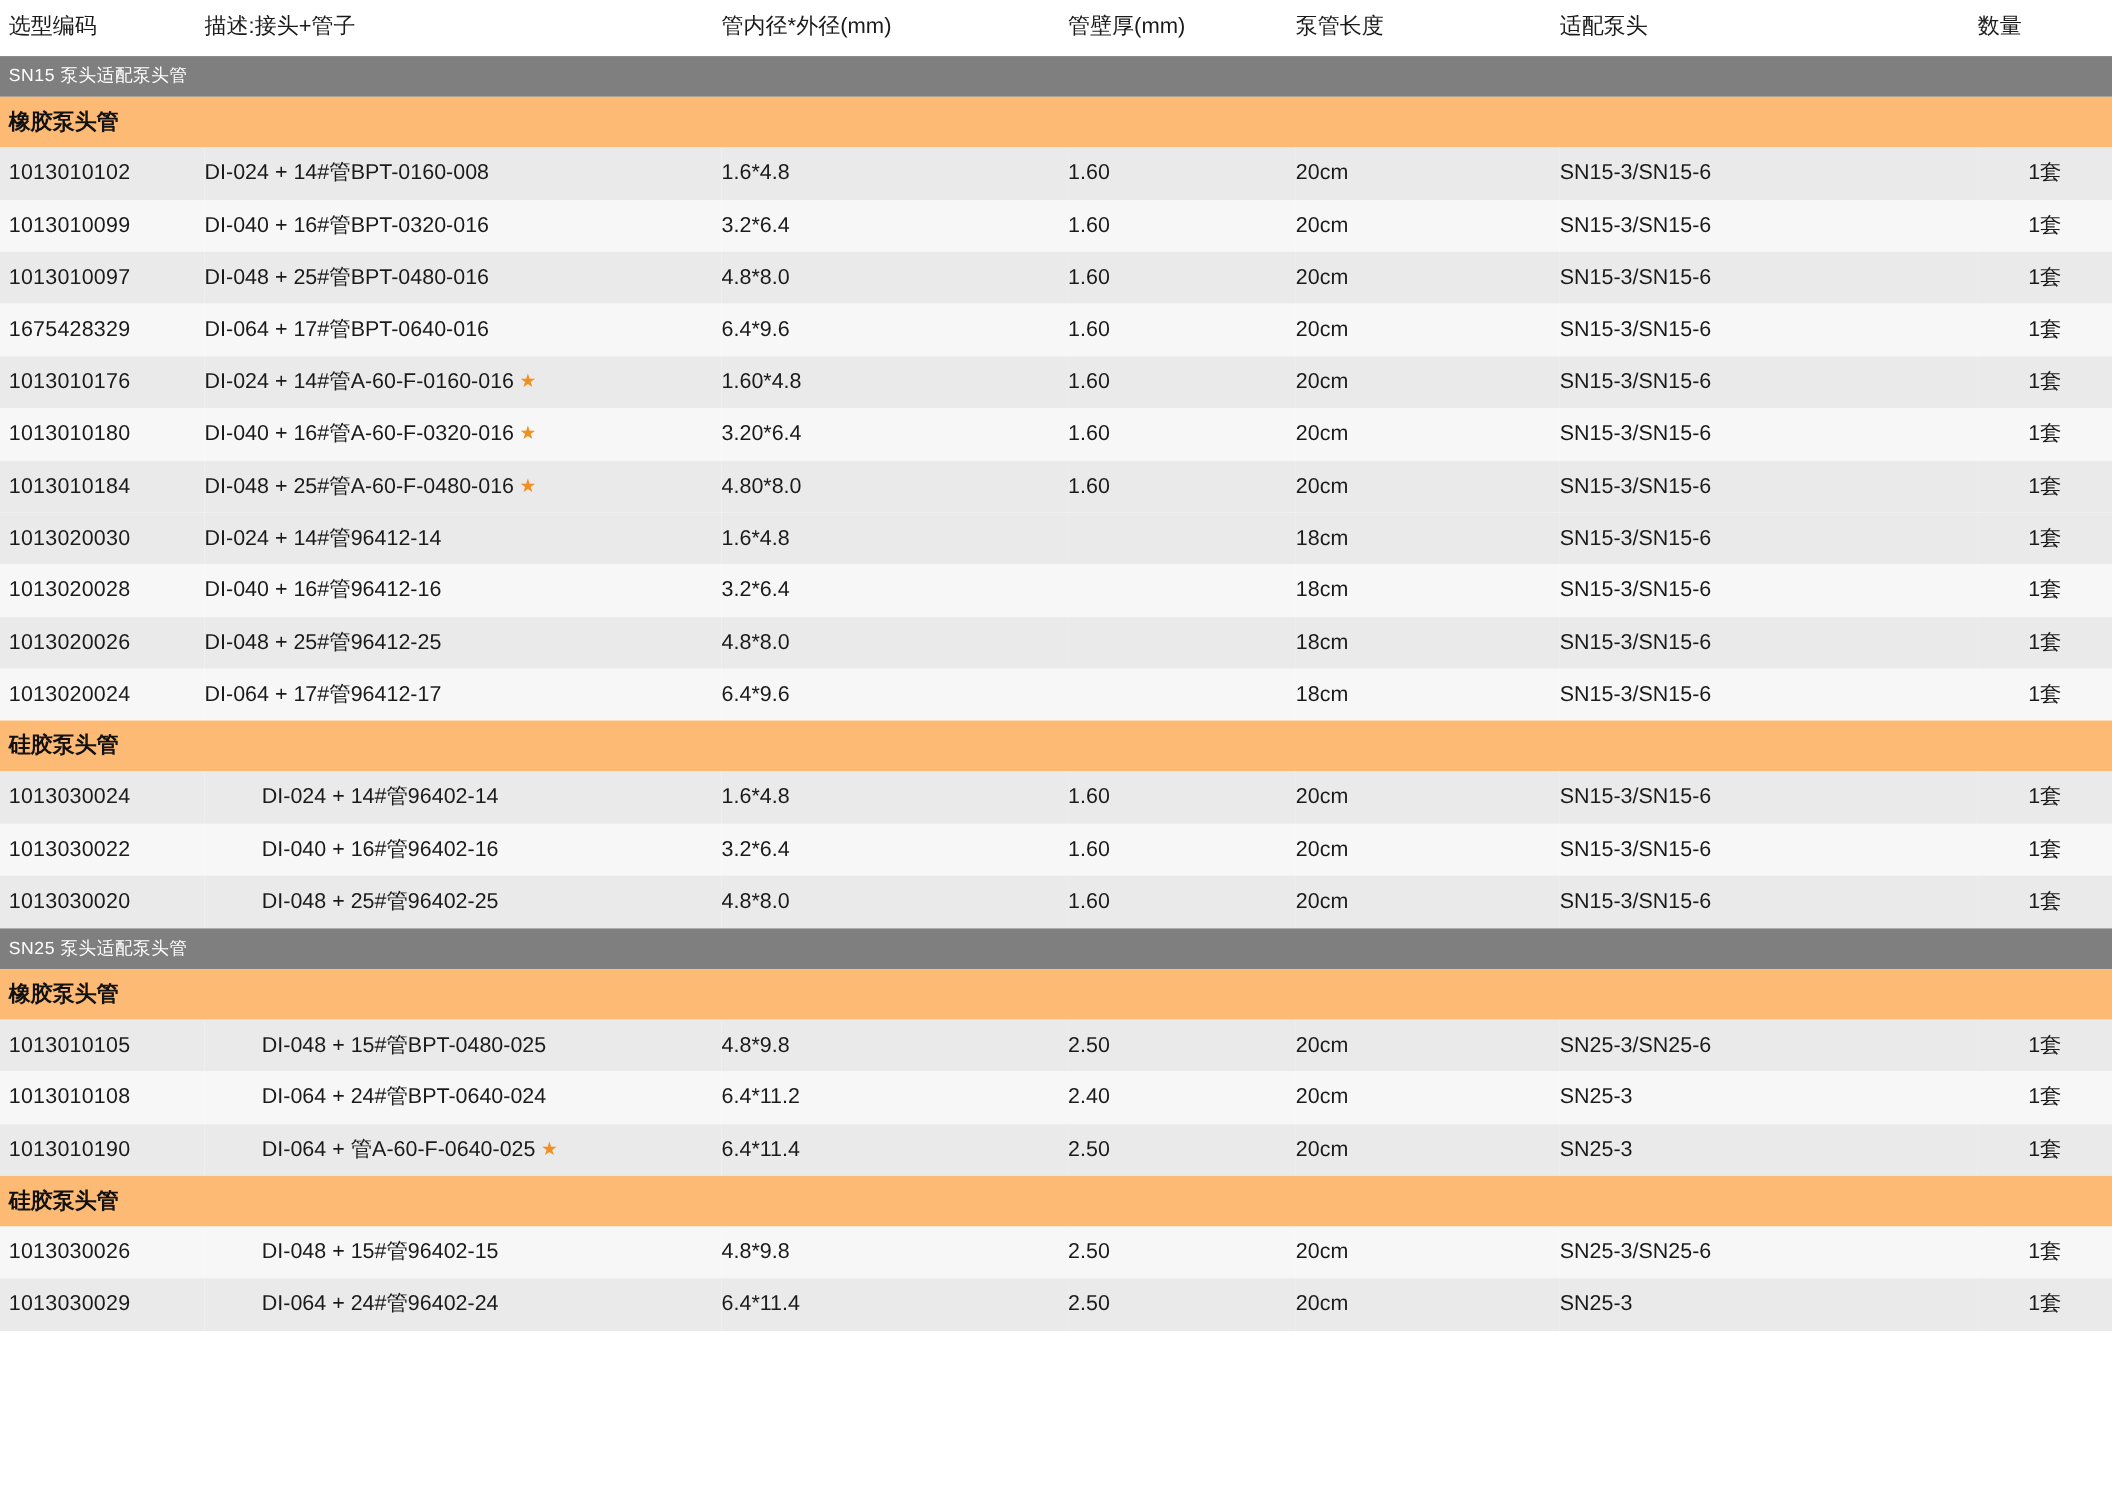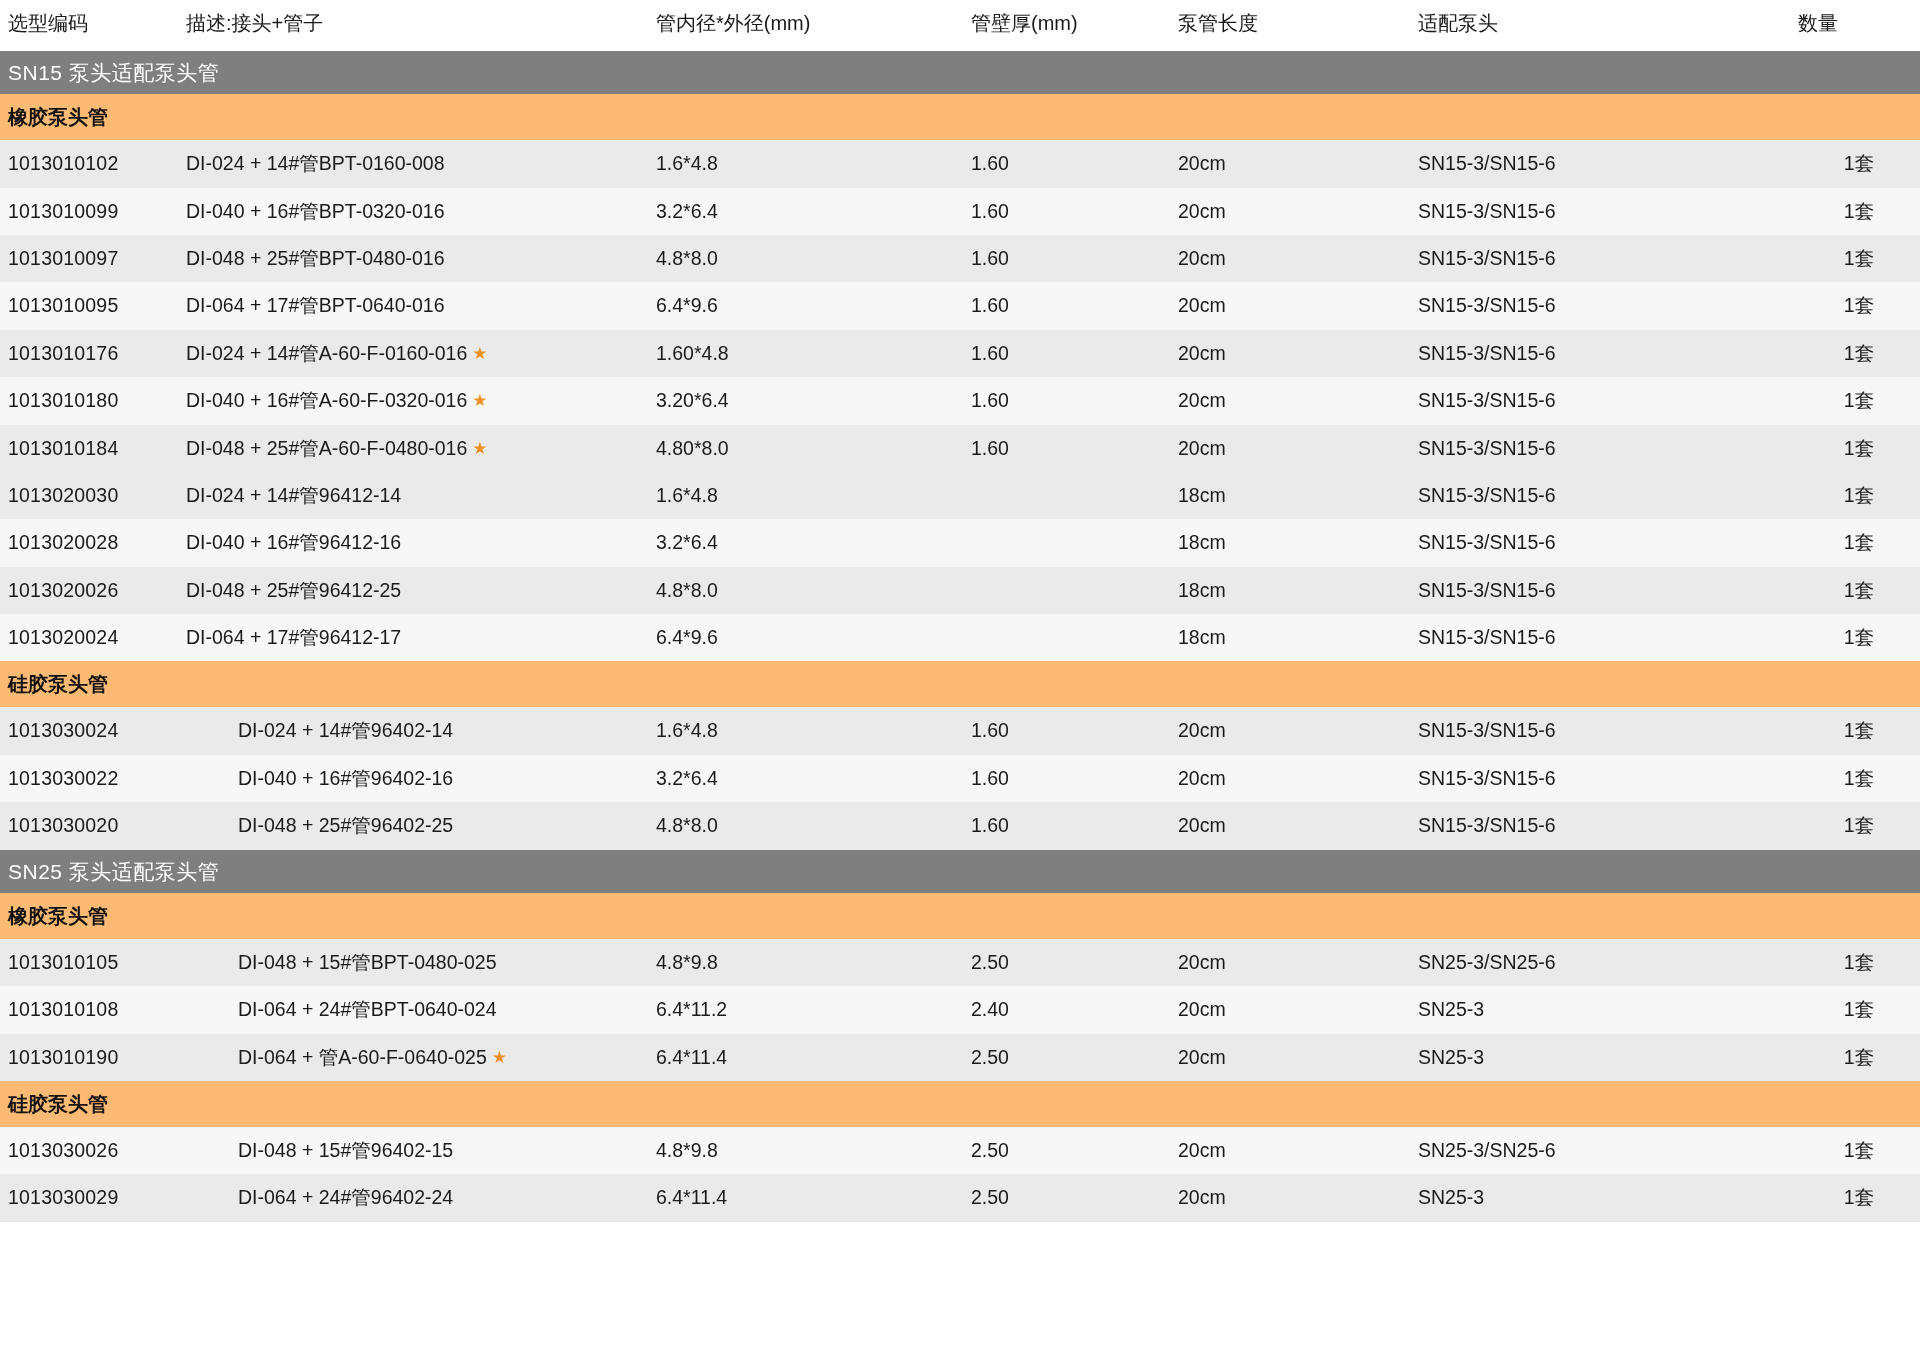--- a/index.html
+++ b/index.html
@@ -46,21 +46,21 @@
     padding: 12px 0 12px 0;
     vertical-align: middle;
     color: #1a1a1a;
     font-size: 19.5px;
     line-height: 1.2;
   }
 
   tr.group-band td {
     background: #7f7f7f;
     color: #ffffff;
-    font-size: 21px;
+    font-size: 16px;
     padding: 9px 0 9px 8px;
     letter-spacing: 0.5px;
   }
 
   tr.subhead td {
     background: #fdba74;
     font-weight: bold;
     font-size: 20px;
     padding: 11px 0 11px 8px;
     color: #111111;
@@ -138,21 +138,21 @@
         <tr class="row-even">
           <td class="code"><span>1013010097</span></td>
           <td class="desc"><span>DI-048 + 25#管BPT-0480-016</span></td>
           <td class="dia"><span>4.8*8.0</span></td>
           <td class="wall"><span>1.60</span></td>
           <td class="len"><span>20cm</span></td>
           <td class="head"><span>SN15-3/SN15-6</span></td>
           <td class="qty"><span>1套</span></td>
         </tr>
         <tr class="row-odd">
-          <td class="code"><span>1013010095</span></td>
+          <td class="code"><span>1675428329</span></td>
           <td class="desc"><span>DI-064 + 17#管BPT-0640-016</span></td>
           <td class="dia"><span>6.4*9.6</span></td>
           <td class="wall"><span>1.60</span></td>
           <td class="len"><span>20cm</span></td>
           <td class="head"><span>SN15-3/SN15-6</span></td>
           <td class="qty"><span>1套</span></td>
         </tr>
         <tr class="row-even">
           <td class="code"><span>1013010176</span></td>
           <td class="desc"><span>DI-024 + 14#管A-60-F-0160-016</span><span class="star">★</span></td>

